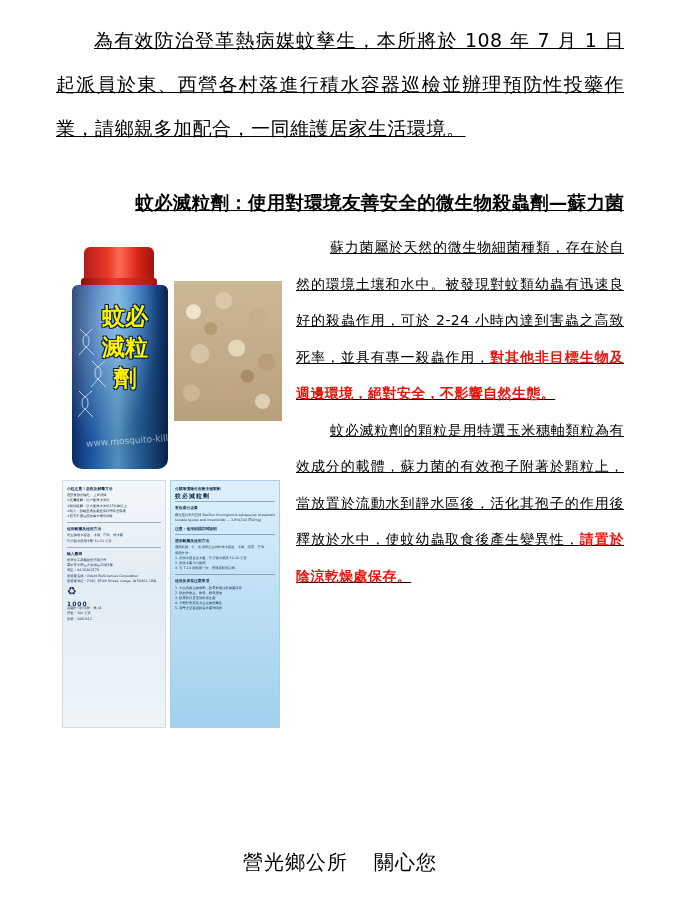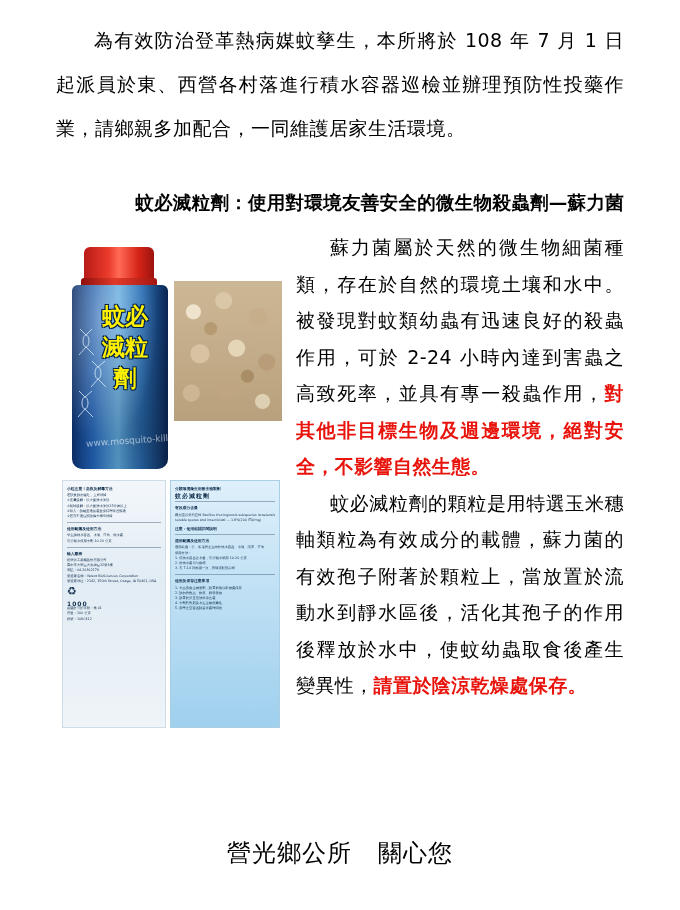--- a/index.html
+++ b/index.html
@@ -14,20 +14,21 @@
     font-family: "DejaVu Sans", "Liberation Sans", sans-serif;
     color: #000000;
     overflow: hidden;
   }
   .page {
     position: relative;
     width: 680px;
     height: 910px;
     box-sizing: border-box;
     padding: 18px 56px 10px 56px;
+    text-decoration: underline;
   }
   
   .intro {
     font-size: 19px;
     line-height: 44px;
     letter-spacing: 0.5px;
     text-indent: 38px;
     margin: 0 0 6px 0;
     text-align: justify;
   }
@@ -208,42 +209,42 @@
     position: relative;
   }
   .recycle:before {
     content: "♻";
     font-size: 11px;
     line-height: 11px;
     color: #13314f;
   }
   
   .col-text {
-    font-size: 19px;
+    font-size: 14px;
     line-height: 36.5px;
     letter-spacing: 0.4px;
     text-align: justify;
   }
   .col-text p {
     margin: 0;
   }
   .col-text p.ind {
     text-indent: 34px;
   }
   .red {
     color: #e8140c;
     font-weight: bold;
   }
   .footer {
     position: absolute;
     left: 0;
-    bottom: 41px;
+    bottom: 34px;
     width: 680px;
     text-align: center;
-    font-size: 24px;
+    font-size: 20px;
     letter-spacing: 1px;
   }
   .footer .gap {
     display: inline-block;
     width: 26px;
   }
   .clearfix:after {
     content: "";
     display: block;
     clear: both;

